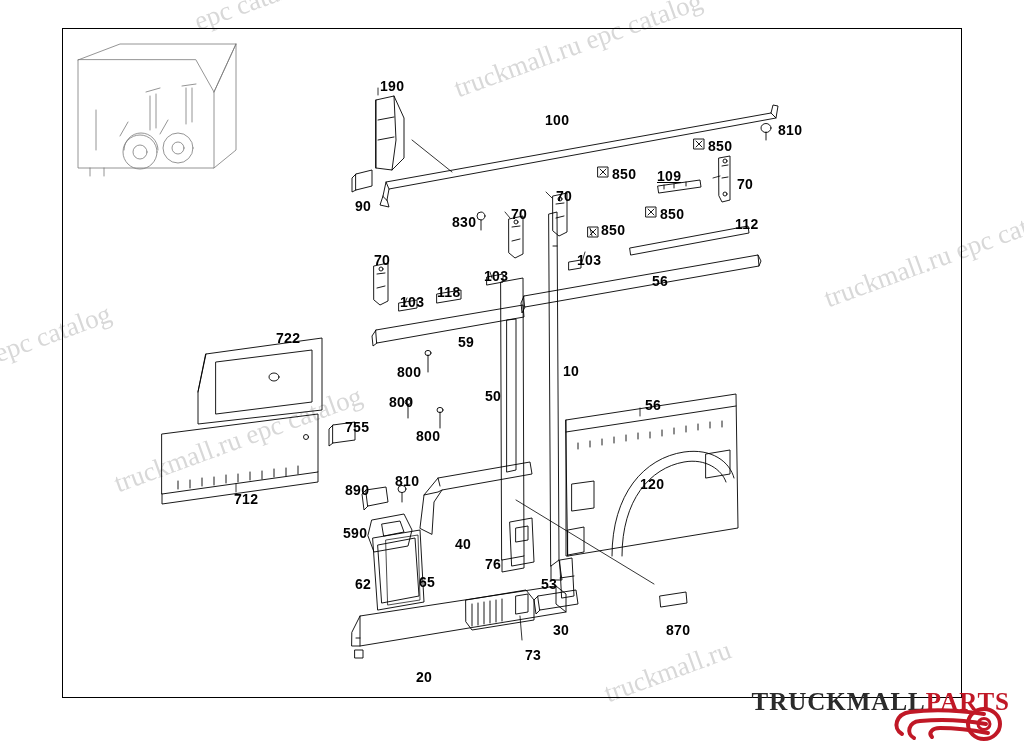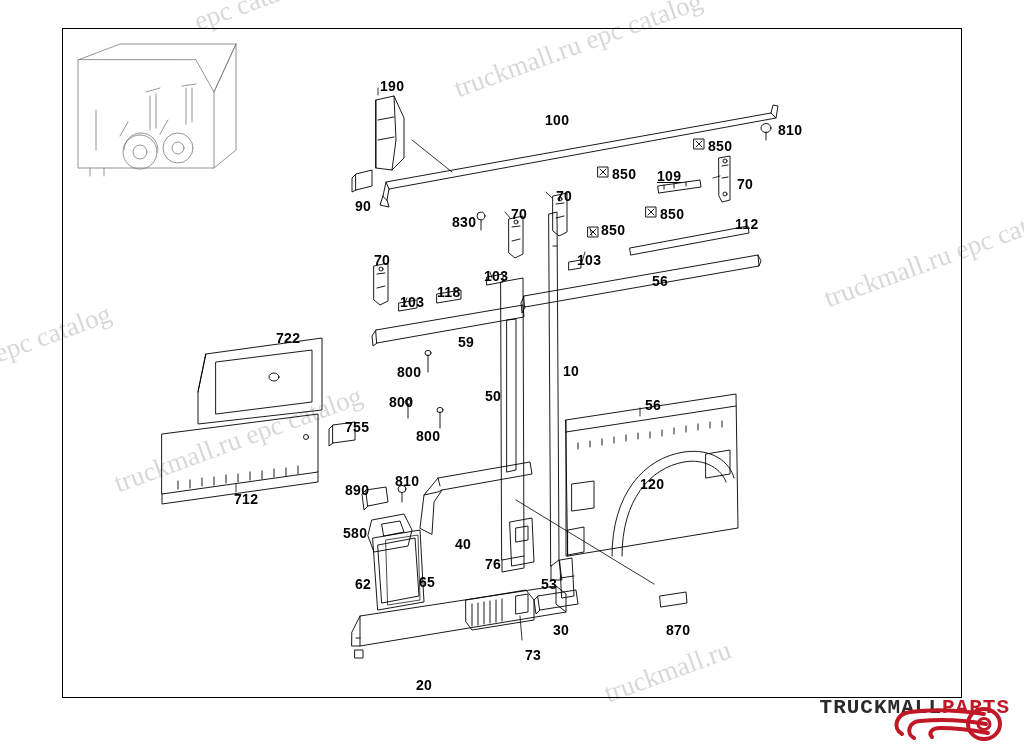--- a/index.html
+++ b/index.html
@@ -65,23 +65,23 @@
   .logo {
     position: absolute;
     right: 6px;
     bottom: 4px;
     width: 180px;
     height: 66px;
   }
   .logo-text {
     position: absolute;
     right: 8px;
-    top: 16px;
-    font-family: Liberation Mono, monospace;
-    font-size: 21px;
+    top: 8px;
+    font-family: Liberation Serif, serif;
+    font-size: 25px;
     font-weight: 700;
     letter-spacing: 1px;
     color: #2b2b2b;
     white-space: nowrap;
   }
   .logo-text .accent { color: #c01826; }
   .logo-mark {
     position: absolute;
     right: 10px;
     top: 24px;
@@ -389,30 +389,30 @@
     <div class="lbl" style="left:563px; top:363px;text-align:center;">10</div>
     <div class="lbl" style="left:485px; top:388px;">50</div>
     <div class="lbl" style="left:645px; top:397px;">56</div>
     <div class="lbl" style="left:389px; top:394px;">800</div>
     <div class="lbl" style="left:416px; top:428px;">800</div>
     <div class="lbl" style="left:345px; top:419px;">755</div>
     <div class="lbl" style="left:234px; top:491px;">712</div>
     <div class="lbl" style="left:640px; top:476px;">120</div>
     <div class="lbl" style="left:345px; top:482px;">890</div>
     <div class="lbl" style="left:395px; top:473px;">810</div>
-    <div class="lbl" style="left:343px; top:525px;">580</div>
+    <div class="lbl" style="left:343px; top:525px;">590</div>
     <div class="lbl" style="left:455px; top:536px;">40</div>
     <div class="lbl" style="left:485px; top:556px;">76</div>
     <div class="lbl" style="left:541px; top:576px;">53</div>
     <div class="lbl" style="left:355px; top:576px;">62</div>
     <div class="lbl" style="left:419px; top:574px;">65</div>
     <div class="lbl" style="left:553px; top:622px;">30</div>
     <div class="lbl" style="left:666px; top:622px;">870</div>
     <div class="lbl" style="left:525px; top:647px;">73</div>
-    <div class="lbl" style="left:416px; top:669px;margin-top:8px;">20</div>
+    <div class="lbl" style="left:416px; top:669px;">20</div>
   </div>
 
   <div class="logo">
     <div class="logo-text">
       <span>TRUCKMALL</span><span class="accent">PARTS</span>
     </div>
     <svg class="logo-mark" viewBox="0 0 120 40" xmlns="http://www.w3.org/2000/svg">
       <g fill="none" stroke="#c01826" stroke-width="4" stroke-linecap="round">
         <path d="M14,30 C4,24 8,10 22,8 C44,5 70,6 96,10"></path>
         <path d="M26,34 C18,30 20,18 32,17 C52,15 76,16 98,20"></path>

